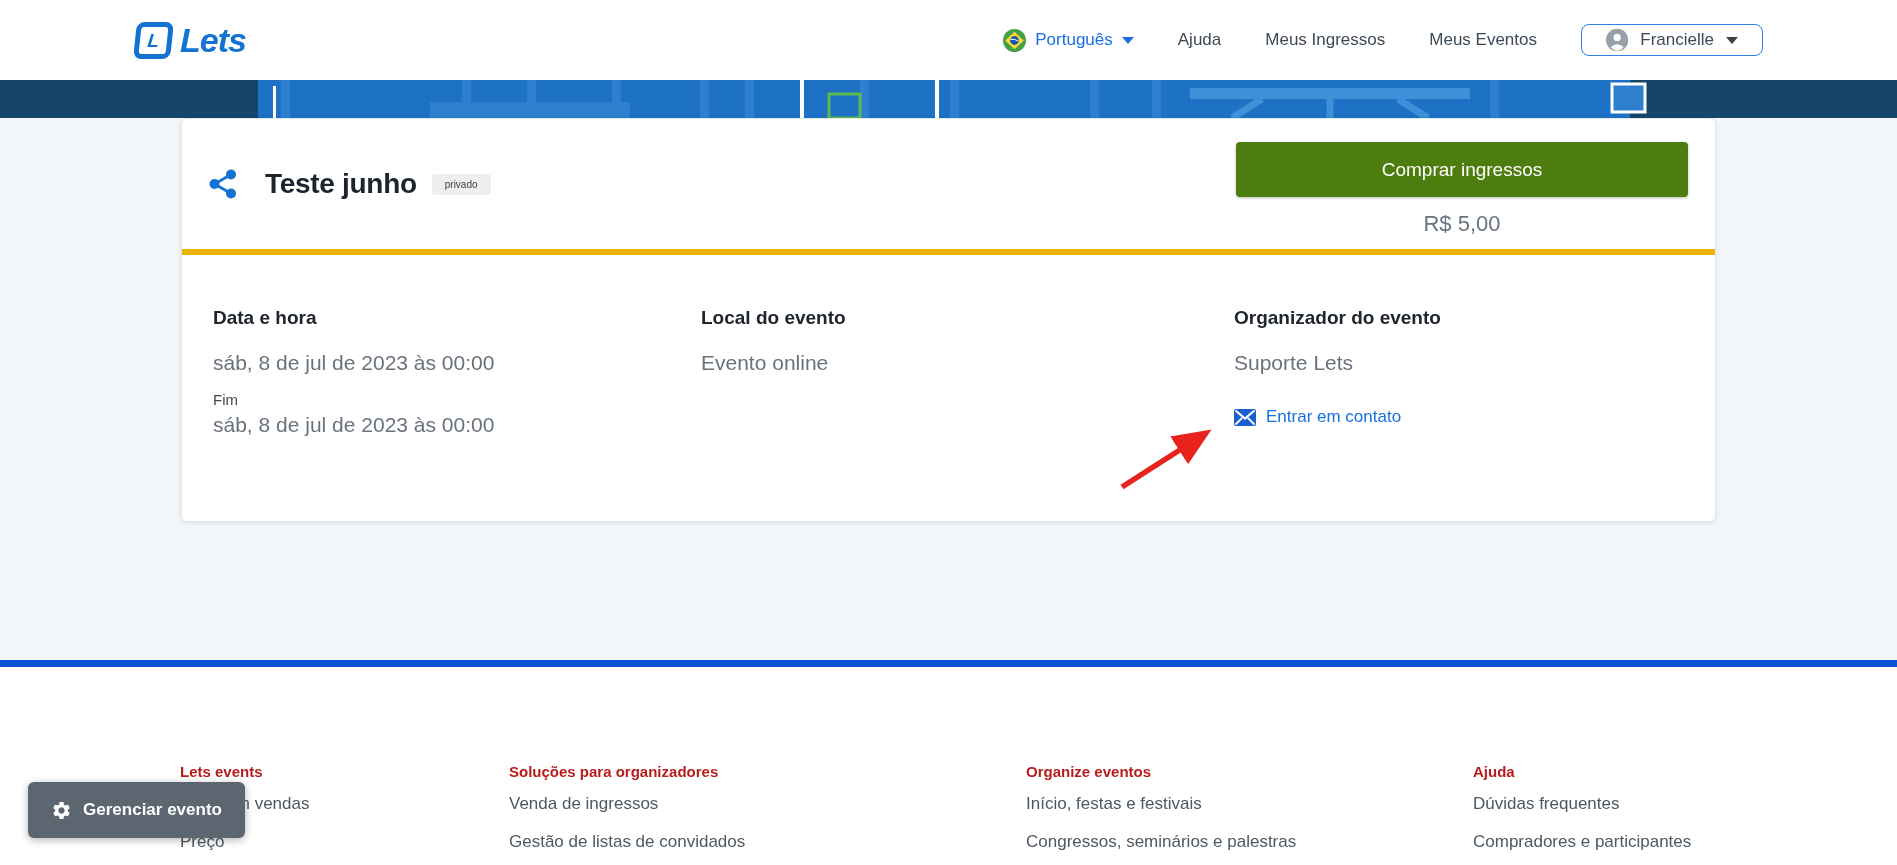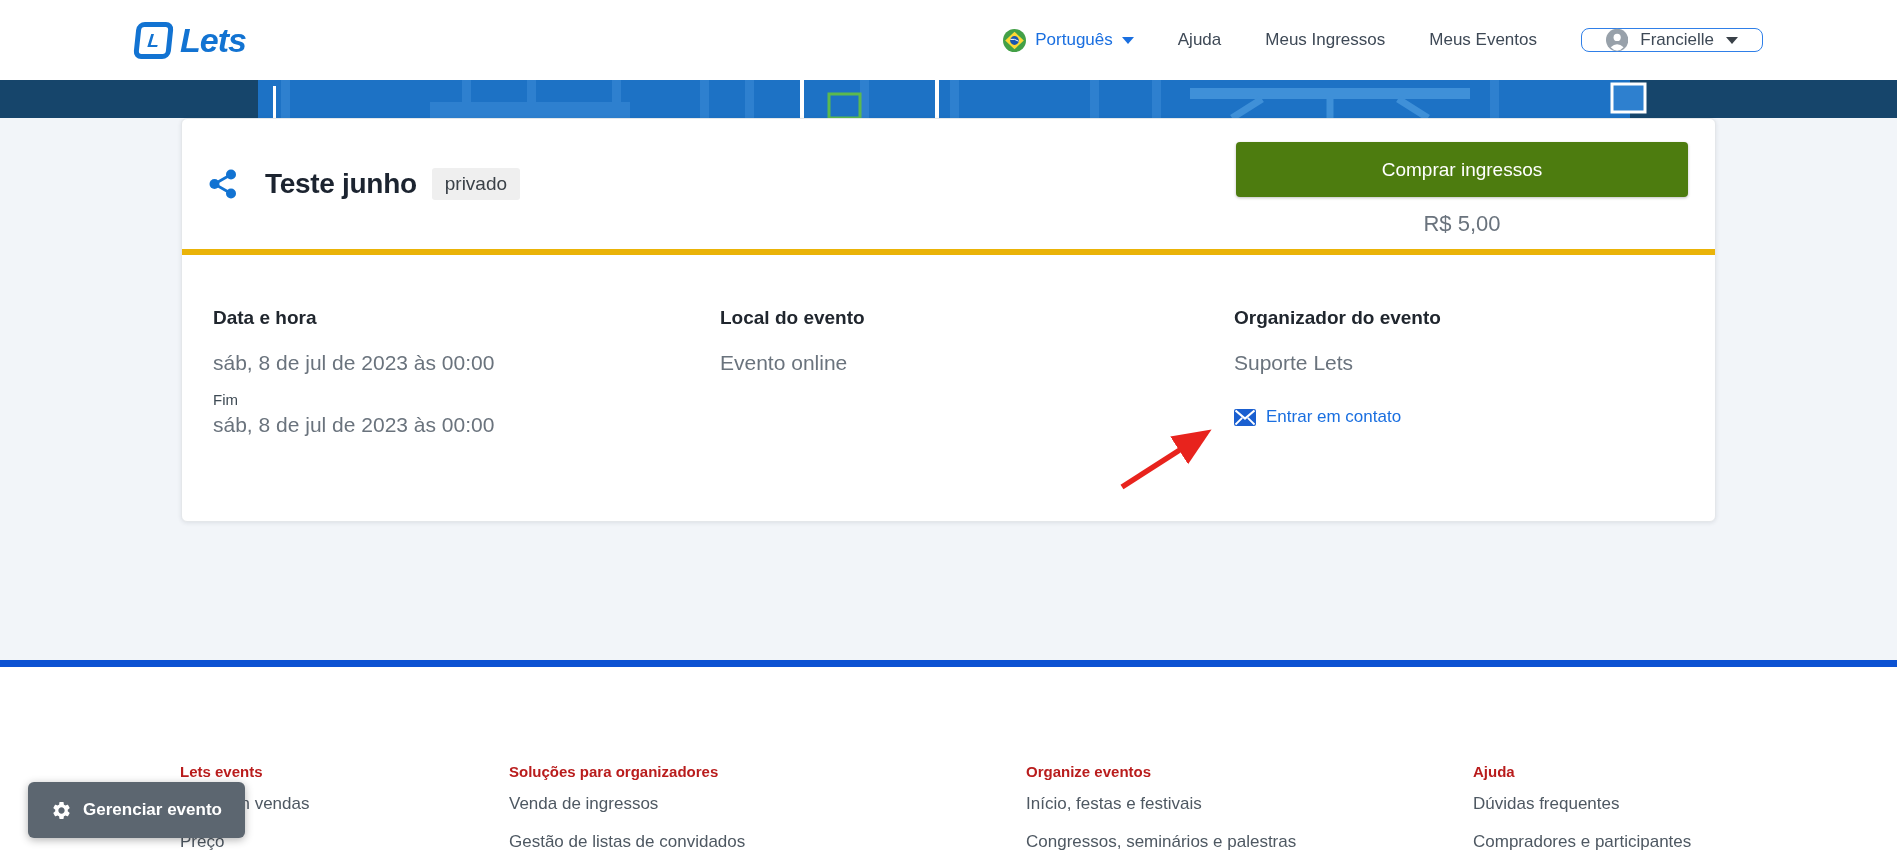--- a/index.html
+++ b/index.html
@@ -21,50 +21,50 @@
     display:flex; align-items:center; justify-content:center;
     transform:skewX(-6deg);
   }
   .logo-box span { font-size:19px; font-weight:bold; color:#1273d2; font-style:italic; }
   .logo-text { font-size:34px; font-weight:bold; font-style:italic; color:#1273d2; letter-spacing:-1px; }
   .nav { position:absolute; right:134px; top:0; height:80px; display:flex; align-items:center; gap:44px; }
   .nav-lang { display:flex; align-items:center; gap:9px; color:#1a6fe0; font-size:17px; cursor:pointer; }
   .caret { width:0; height:0; border-left:6px solid transparent; border-right:6px solid transparent; border-top:7px solid #1a6fe0; }
   .nav-item { font-size:17px; color:#3e4956; cursor:pointer; }
   .user-pill {
-    width:182px; height:24px; border:1.5px solid #2f7fe8; border-radius:8px;
+    width:182px; height:32px; border:1.5px solid #2f7fe8; border-radius:8px;
     display:flex; align-items:center; gap:12px; padding:0 24px; cursor:pointer; background:#fff;
   }
   .user-name { font-size:17px; color:#3e4956; }
   .caret-dark { width:0; height:0; border-left:6px solid transparent; border-right:6px solid transparent; border-top:7px solid #3a4148; margin-left:auto; }
   
   .banner { position:absolute; top:80px; left:0; width:1897px; height:38px; overflow:hidden; }
   
   .card {
     position:absolute; left:181px; top:118px; width:1535px; height:404px;
     background:#ffffff; border:1px solid #e4e7ea; border-radius:6px;
     box-shadow:0 1px 4px rgba(25,40,60,.10); z-index:2;
   }
   .card-top { position:relative; height:136px; border-bottom:6px solid #eab308; display:flex; align-items:center; padding:0 27px; }
   .share-btn { width:30px; height:30px; margin-right:26px; cursor:pointer; flex:none; display:flex; align-items:center; }
   .event-title { font-size:28px; font-weight:bold; color:#1c2430; letter-spacing:-0.3px; }
   .badge {
     margin-left:15px; background:#efefef; border-radius:3px; padding:5px 13px;
-    font-size:19px; color:#3a4148;
+    font-size:10px; color:#3a4148;
   }
   .buy-block { position:absolute; right:27px; top:23px; width:452px; text-align:center; }
   .buy-btn {
     width:452px; height:55px; background:#4d7c0f; border:none; border-radius:4px;
     color:#ffffff; font-size:19px; font-family:"Liberation Sans",sans-serif; cursor:pointer;
     box-shadow:0 1px 3px rgba(0,0,0,.25);
   }
   .price { margin-top:14px; font-size:22px; color:#6a737d; }
   .card-bottom { position:relative; padding-top:52px; }
   .info-col { position:absolute; top:52px; width:440px; }
-  .col-1 { left:31px; } .col-2 { left:538px; } .col-3 { left:1052px; }
+  .col-1 { left:31px; } .col-2 { left:519px; } .col-3 { left:1052px; }
   .info-heading { font-size:19px; font-weight:bold; color:#20262e; margin-bottom:22px; }
   .info-label { font-size:15px; color:#3e4a54; margin-bottom:5px; }
   .info-value { font-size:21px; color:#6a737d; margin-bottom:16px; }
   .contact-link { margin-top:32px; display:flex; align-items:center; gap:10px; cursor:pointer; }
   .contact-link span { font-size:17px; color:#1a6fe0; }
   
   .arrow-overlay { position:absolute; left:0; top:0; width:1897px; height:865px; pointer-events:none; z-index:6; }
   
   .footer-bar { position:absolute; top:660px; left:0; width:1897px; height:7px; background:#0c52d2; z-index:1; }
   .footer { position:absolute; top:667px; left:0; width:1897px; height:198px; background:#ffffff; z-index:1; }

